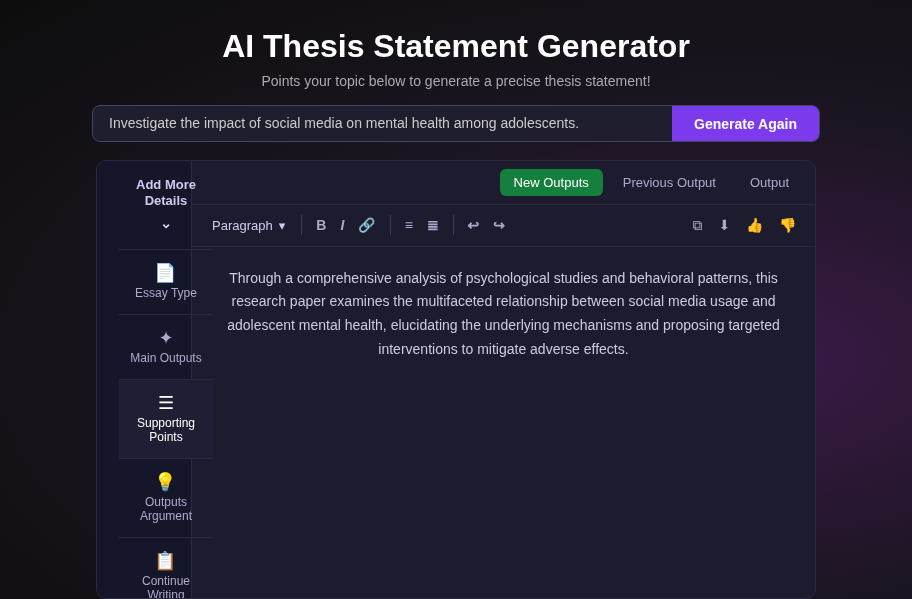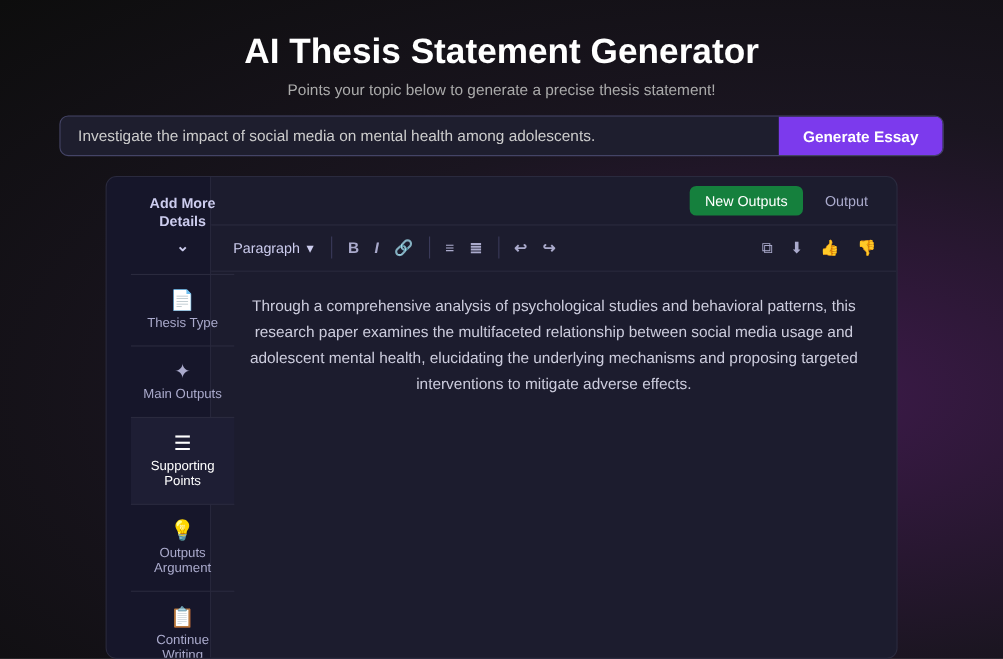--- a/index.html
+++ b/index.html
@@ -29,21 +29,21 @@
       margin-bottom: 8px;
     }
 
     .header p {
       font-size: 14px;
       color: #aaaaaa;
     }
 
     .search-bar {
       display: flex;
-      width: 804px;
+      width: 728px;
       margin-bottom: 18px;
       border-radius: 8px;
       overflow: hidden;
       border: 1.5px solid #444466;
       background: #1e1e2e;
     }
 
     .search-bar input {
       flex: 1;
       background: transparent;
@@ -244,35 +244,35 @@
 </head>
 <body>
 
 <div class="header">
   <h1>AI Thesis Statement Generator</h1>
   <p>Points your topic below to generate a precise thesis statement!</p>
 </div>
 
 <div class="search-bar">
   <input type="text" value="Investigate the impact of social media on mental health among adolescents." style="">
-  <button class="generate-btn">Generate Essay</button>
+  <button class="generate-btn">Generate Again</button>
 </div>
 
 <div class="main-area">
 
   <div class="sidebar">
 
     <div class="sidebar-item add-more">
       <span>Add More Details</span>
       <span class="chevron">⌄</span>
     </div>
 
     <div class="sidebar-item">
       <span class="icon">📄</span>
-      <span>Thesis Type</span>
+      <span>Essay Type</span>
     </div>
 
     <div class="sidebar-item">
       <span class="icon">✦</span>
       <span>Main Outputs</span>
     </div>
 
     <div class="sidebar-item active">
       <span class="icon">☰</span>
       <span>Supporting Points</span>
@@ -287,20 +287,21 @@
       <span class="icon">📋</span>
       <span>Continue Writing</span>
     </div>
 
   </div>
 
   <div class="content-area">
 
     <div class="output-toolbar">
       <button class="tab-btn active">New Outputs</button>
+      <button class="tab-btn inactive">Previous Output</button>
       <button class="tab-btn clear">Output</button>
     </div>
 
     <div class="editor-toolbar">
       <button class="paragraph-select">
         <span>Paragraph</span>
         <span>▾</span>
       </button>
       <div class="toolbar-divider"></div>
       <button class="toolbar-btn">B</button>

